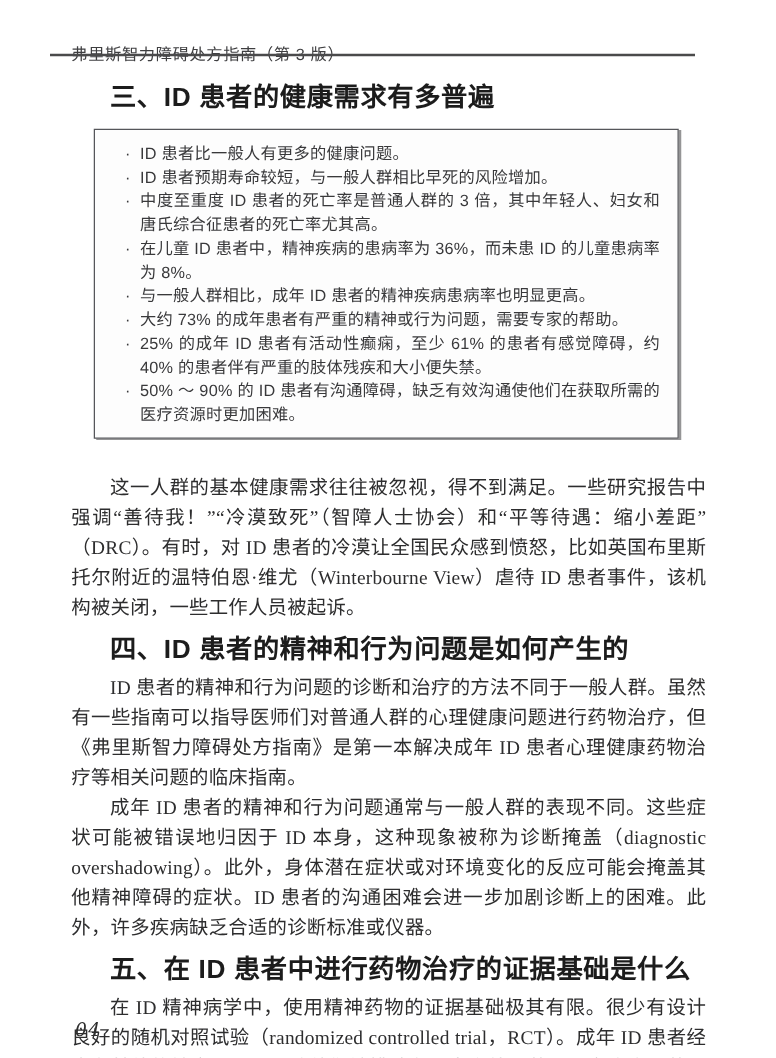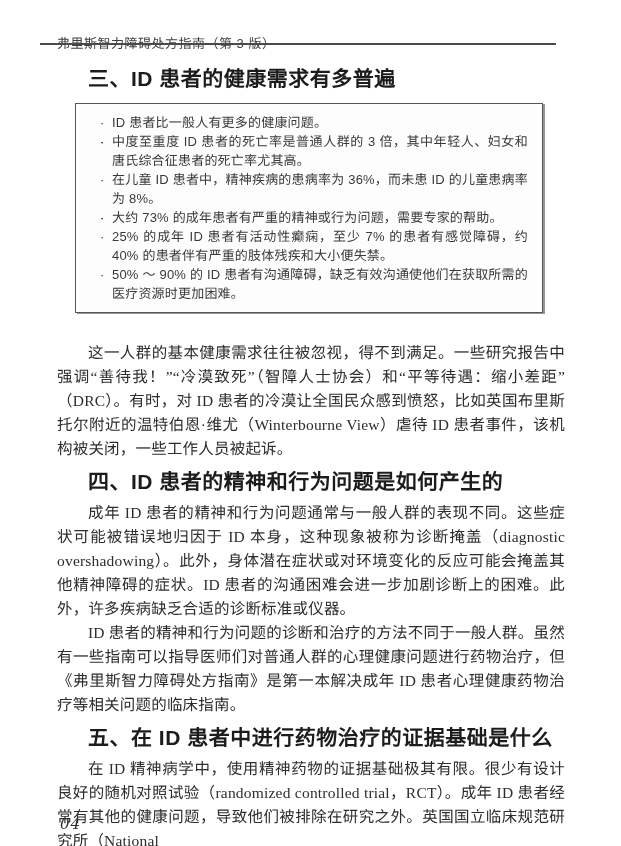--- a/index.html
+++ b/index.html
@@ -74,35 +74,35 @@
 
   <div class="running-head">弗里斯智力障碍处方指南（第 3 版）</div>
   <div class="header-rule"></div>
 
   <main>
 
     <h2 class="sec-heading">三、ID 患者的健康需求有多普遍</h2>
 
     <div class="keybox">
       <div class="kp-item"><span class="dot">·</span><span>ID 患者比一般人有更多的健康问题。</span></div>
-      <div class="kp-item"><span class="dot">·</span></div>
+      <div class="kp-item"><span class="dot">·</span><span>ID 患者预期寿命较短，与一般人群相比早死的风险增加。</span></div>
       <div class="kp-item"><span class="dot">·</span><span>中度至重度 ID 患者的死亡率是普通人群的 3 倍，其中年轻人、妇女和唐氏综合征患者的死亡率尤其高。</span></div>
       <div class="kp-item"><span class="dot">·</span><span>在儿童 ID 患者中，精神疾病的患病率为 36%，而未患 ID 的儿童患病率为 8%。</span></div>
-      <div class="kp-item"><span class="dot">·</span></div>
+      <div class="kp-item"><span class="dot">·</span><span>与一般人群相比，成年 ID 患者的精神疾病患病率也明显更高。</span></div>
       <div class="kp-item"><span class="dot">·</span><span>大约 73% 的成年患者有严重的精神或行为问题，需要专家的帮助。</span></div>
-      <div class="kp-item"><span class="dot">·</span><span>25% 的成年 ID 患者有活动性癫痫，至少 7% 的患者有感觉障碍，约 40% 的患者伴有严重的肢体残疾和大小便失禁。</span></div>
+      <div class="kp-item"><span class="dot">·</span><span>25% 的成年 ID 患者有活动性癫痫，至少 61% 的患者有感觉障碍，约 40% 的患者伴有严重的肢体残疾和大小便失禁。</span></div>
       <div class="kp-item"><span class="dot">·</span><span>50% ～ 90% 的 ID 患者有沟通障碍，缺乏有效沟通使他们在获取所需的医疗资源时更加困难。</span></div>
     </div>
 
     <p class="body-para first-after-box">这一人群的基本健康需求往往被忽视，得不到满足。一些研究报告中强调“善待我！”“冷漠致死”（智障人士协会）和“平等待遇：缩小差距”（DRC）。有时，对 ID 患者的冷漠让全国民众感到愤怒，比如英国布里斯托尔附近的温特伯恩·维尤（Winterbourne View）虐待 ID 患者事件，该机构被关闭，一些工作人员被起诉。</p>
 
     <h2 class="sec-heading mid">四、ID 患者的精神和行为问题是如何产生的</h2>
 
+    <p class="body-para">ID 患者的精神和行为问题的诊断和治疗的方法不同于一般人群。虽然有一些指南可以指导医师们对普通人群的心理健康问题进行药物治疗，但《弗里斯智力障碍处方指南》是第一本解决成年 ID 患者心理健康药物治疗等相关问题的临床指南。</p>
     <p class="body-para">成年 ID 患者的精神和行为问题通常与一般人群的表现不同。这些症状可能被错误地归因于 ID 本身，这种现象被称为诊断掩盖（diagnostic overshadowing）。此外，身体潜在症状或对环境变化的反应可能会掩盖其他精神障碍的症状。ID 患者的沟通困难会进一步加剧诊断上的困难。此外，许多疾病缺乏合适的诊断标准或仪器。</p>
-    <p class="body-para">ID 患者的精神和行为问题的诊断和治疗的方法不同于一般人群。虽然有一些指南可以指导医师们对普通人群的心理健康问题进行药物治疗，但《弗里斯智力障碍处方指南》是第一本解决成年 ID 患者心理健康药物治疗等相关问题的临床指南。</p>
 
     <h2 class="sec-heading mid">五、在 ID 患者中进行药物治疗的证据基础是什么</h2>
 
     <p class="body-para">在 ID 精神病学中，使用精神药物的证据基础极其有限。很少有设计良好的随机对照试验（randomized controlled trial，RCT）。成年 ID 患者经常有其他的健康问题，导致他们被排除在研究之外。英国国立临床规范研究所（National</p>
 
   </main>
 
   <div class="pageno">04</div>
 
 </div>

